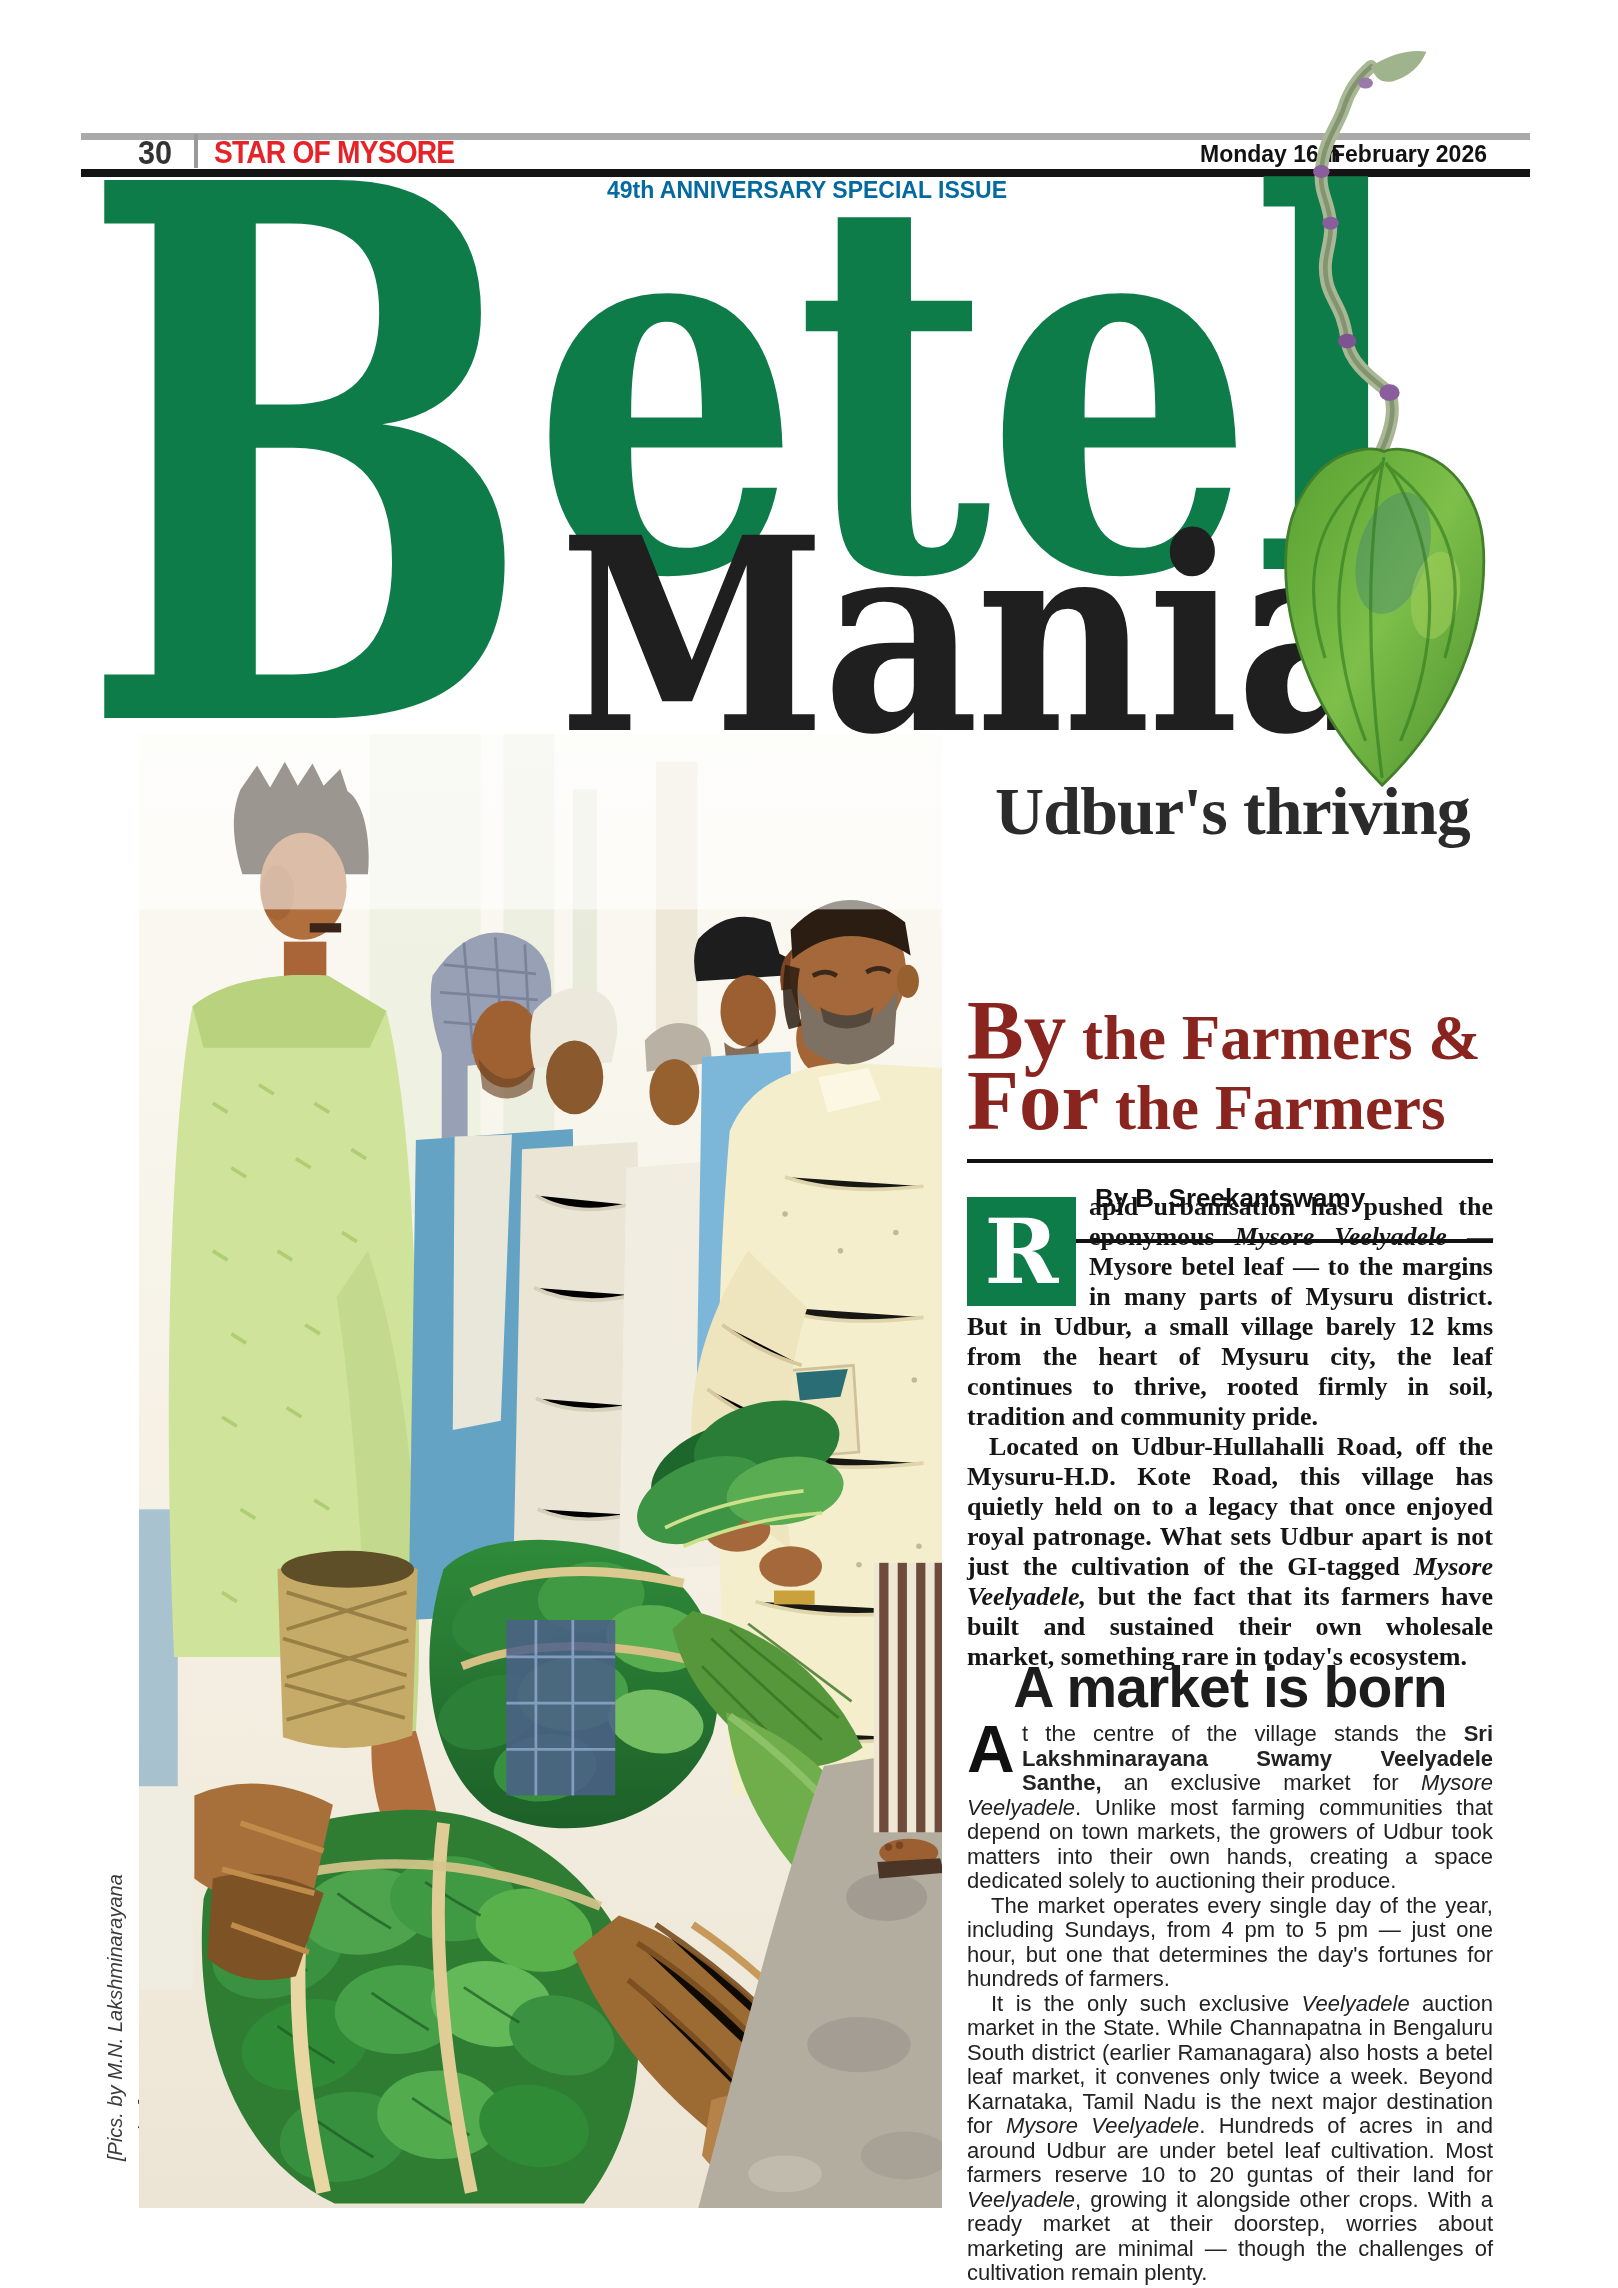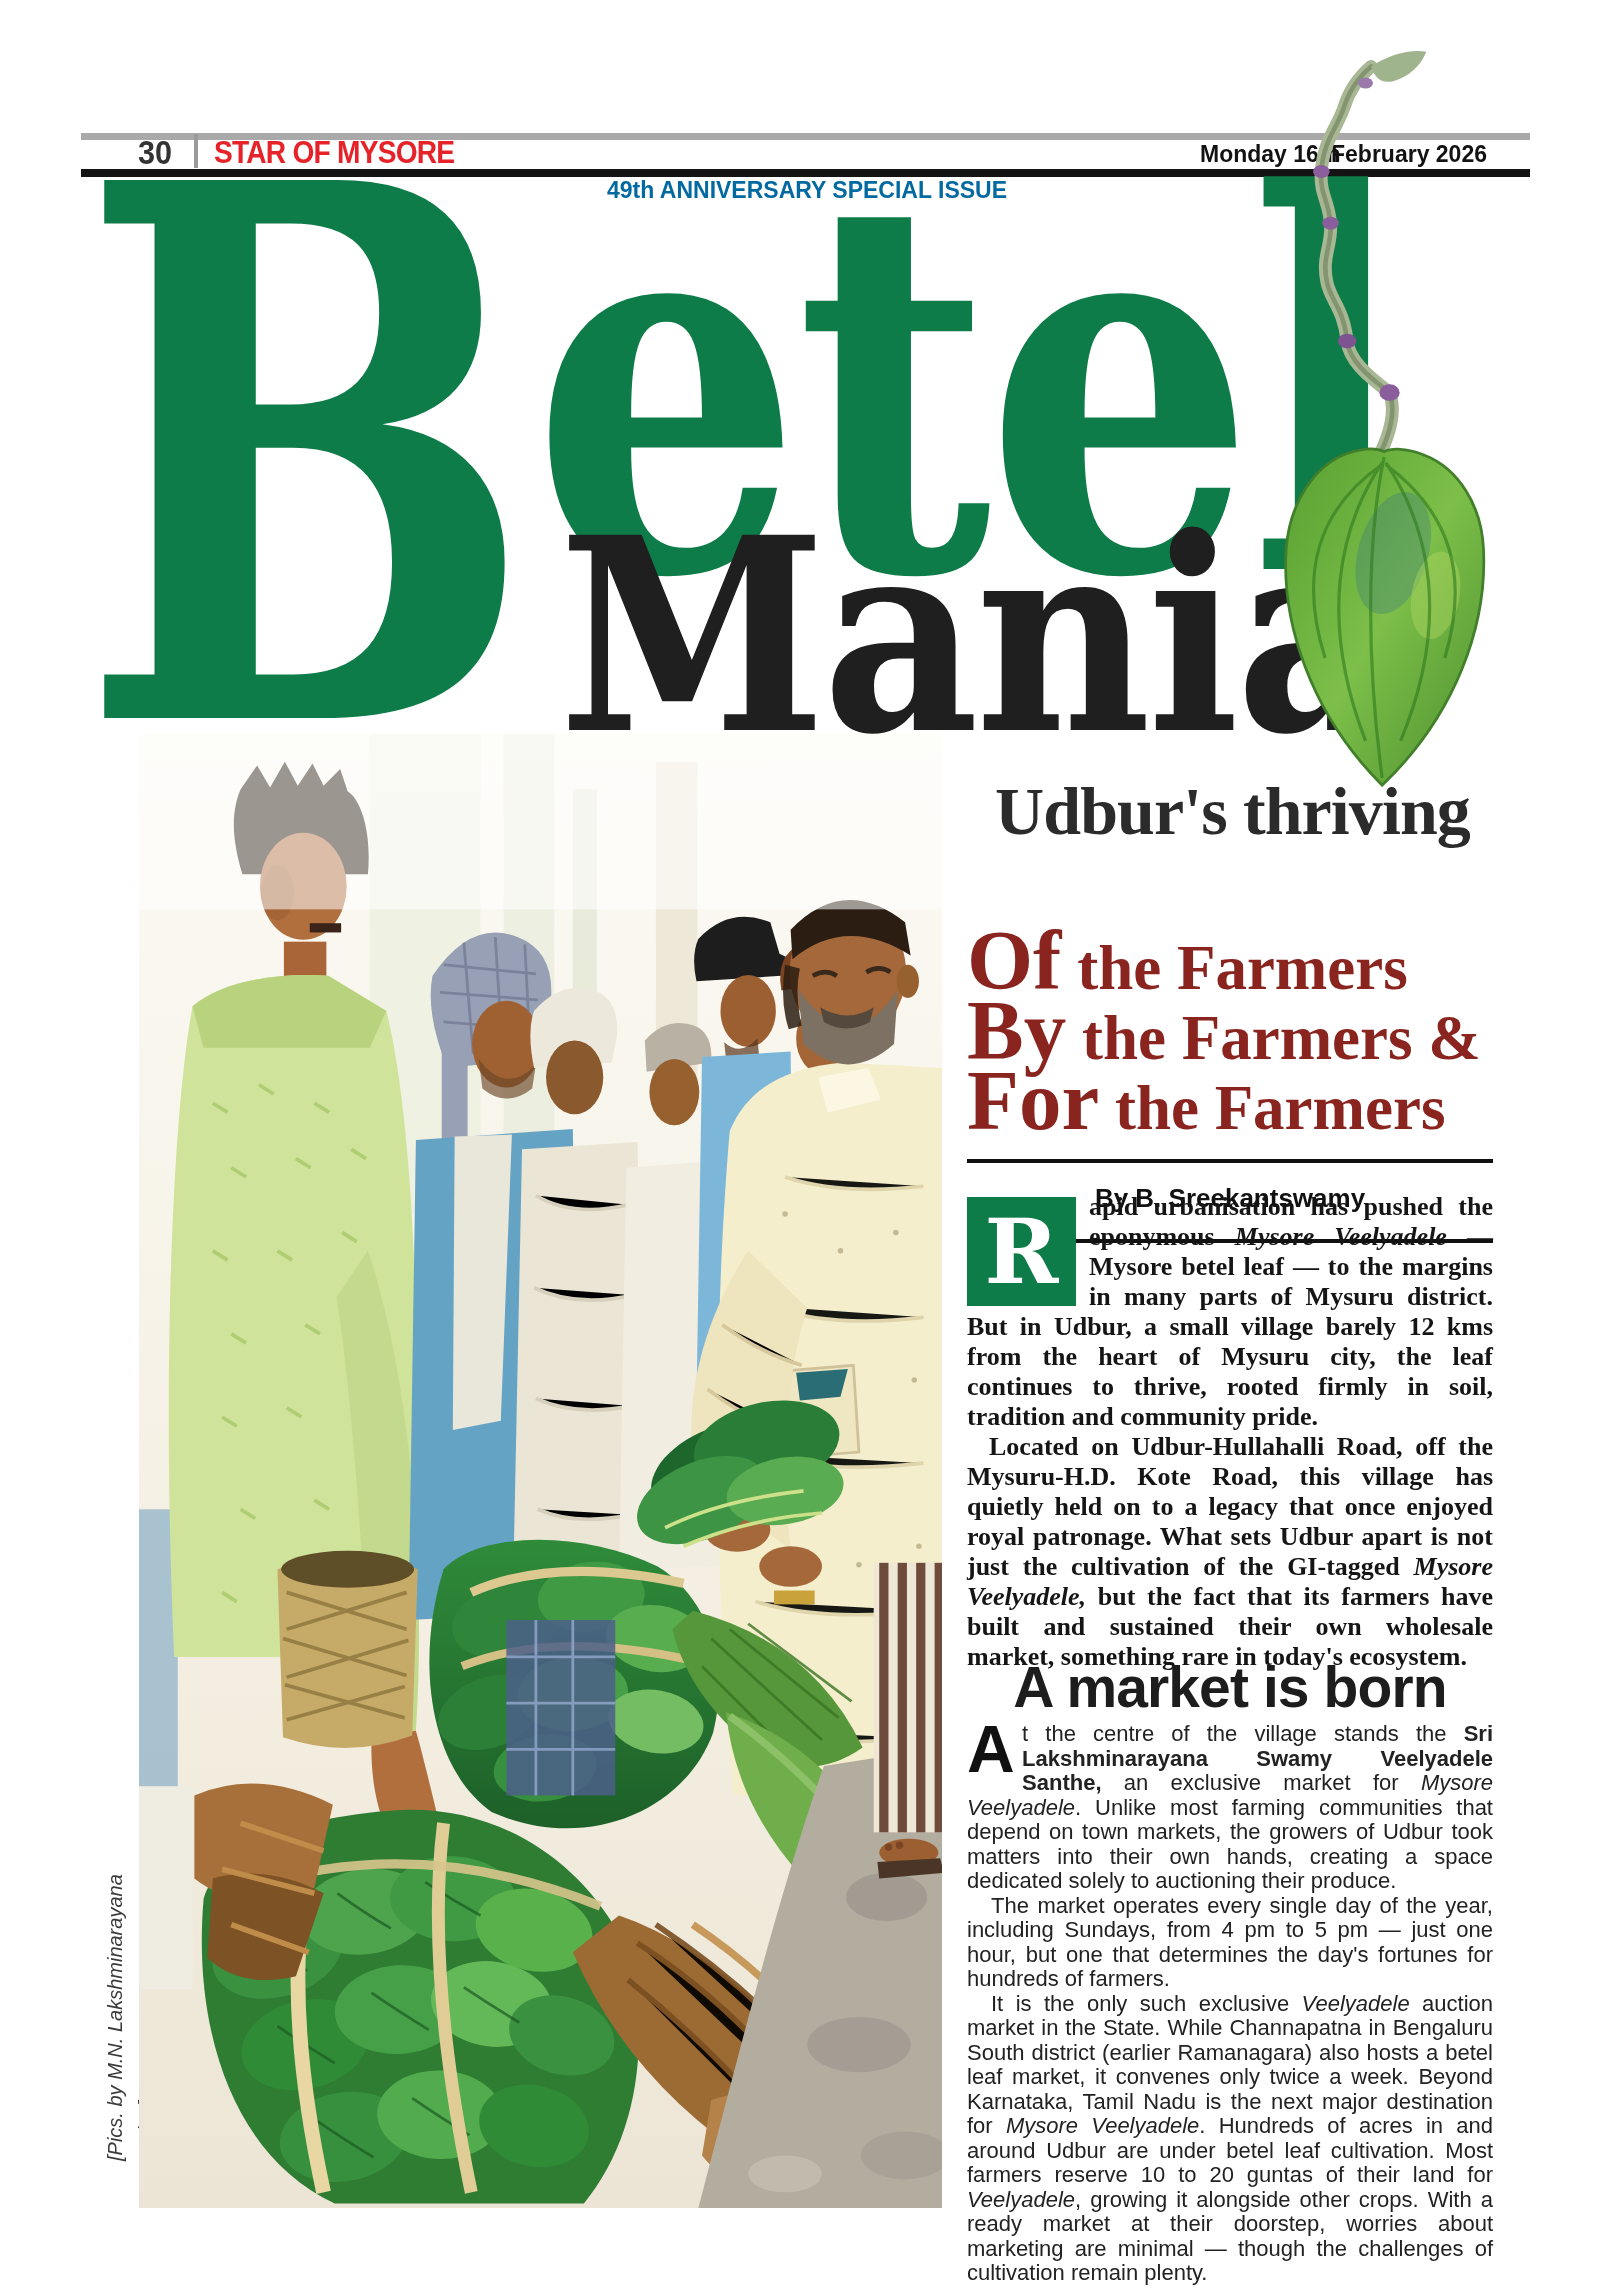--- a/index.html
+++ b/index.html
@@ -341,21 +341,20 @@
         <path d="M140,462 C120,560 122,690 138,810"></path>
         <path d="M138,468 C90,540 70,640 120,770"></path>
         <path d="M142,468 C190,540 212,640 158,770"></path>
         <path d="M138,470 C66,520 48,590 76,680"></path>
         <path d="M142,470 C214,524 232,592 206,680"></path>
       </g>
     </svg>
   </div>
 
   <div class="abs col hl hl1">Udbur's thriving</div>
-  <div class="abs col slogan sl1"><span class="lead">Of</span><span class="rest"> the Farmers</span></div>
   <div class="abs col slogan sl2"><span class="lead">By</span><span class="rest"> the Farmers &amp;</span></div>
   <div class="abs col slogan sl3"><span class="lead">For</span><span class="rest"> the Farmers</span></div>
 
   <div class="abs byrule1"></div>
   <div class="abs byline">By B. Sreekantswamy</div>
   <div class="abs byrule2"></div>
 
   <div class="abs serifbody">
     <p><span class="dropcapR">R</span><span>apid urbanisation has pushed the eponymous <i>Mysore Veelyadele</i> — Mysore betel leaf — to the margins in many parts of Mysuru district. But in Udbur, a small village barely 12 kms from the heart of Mysuru city, the leaf continues to thrive, rooted firmly in soil, tradition and community pride.</span></p>
     <p>Located on Udbur-Hullahalli Road, off the Mysuru-H.D. Kote Road, this village has quietly held on to a legacy that once enjoyed royal patronage. What sets Udbur apart is not just the cultivation of the GI-tagged <i>Mysore Veelyadele,</i> but the fact that its farmers have built and sustained their own wholesale market, something rare in today's ecosystem.</p>

